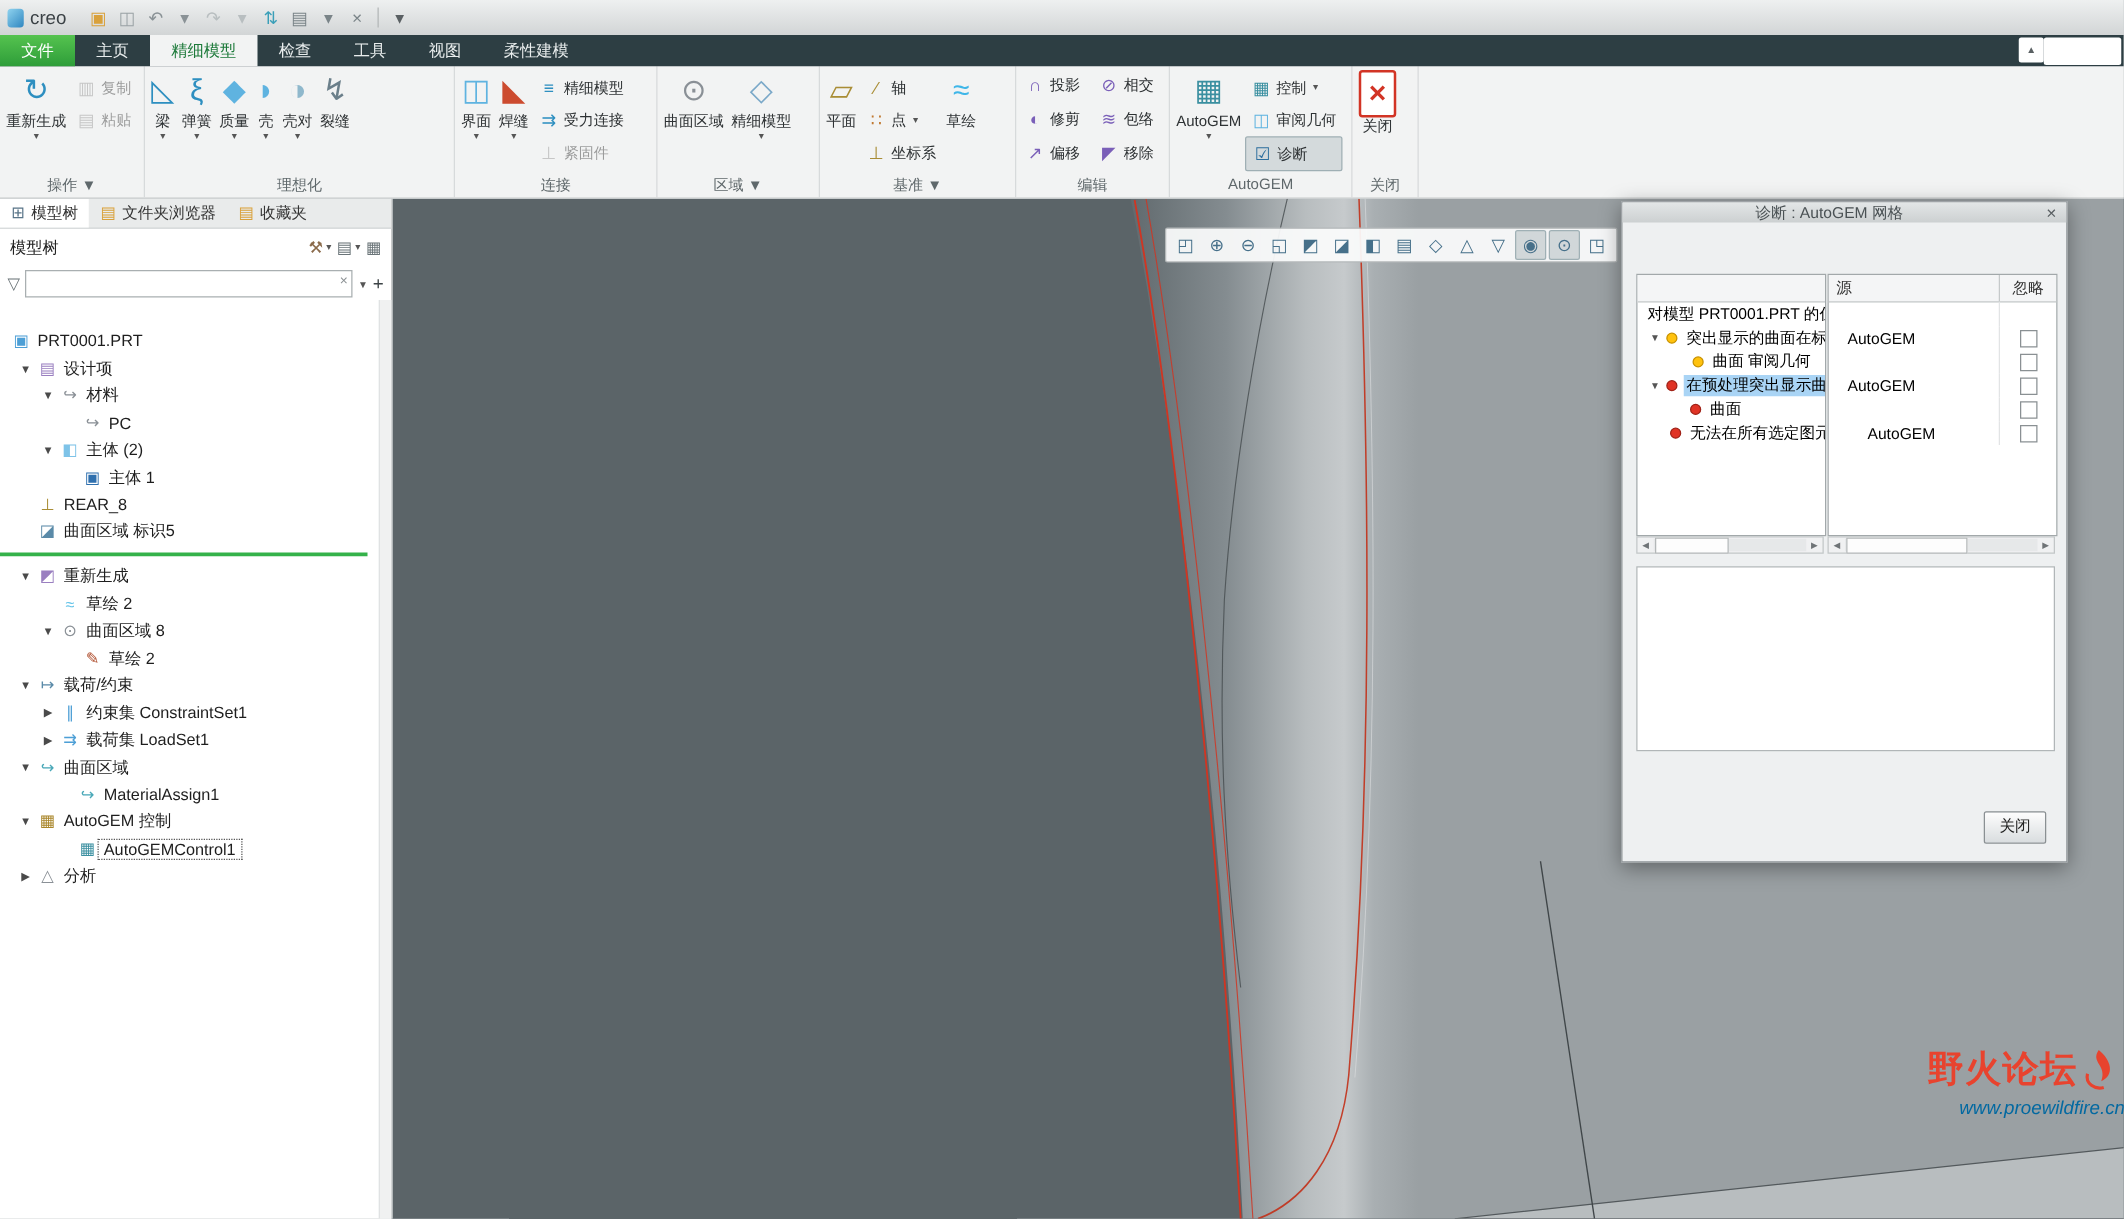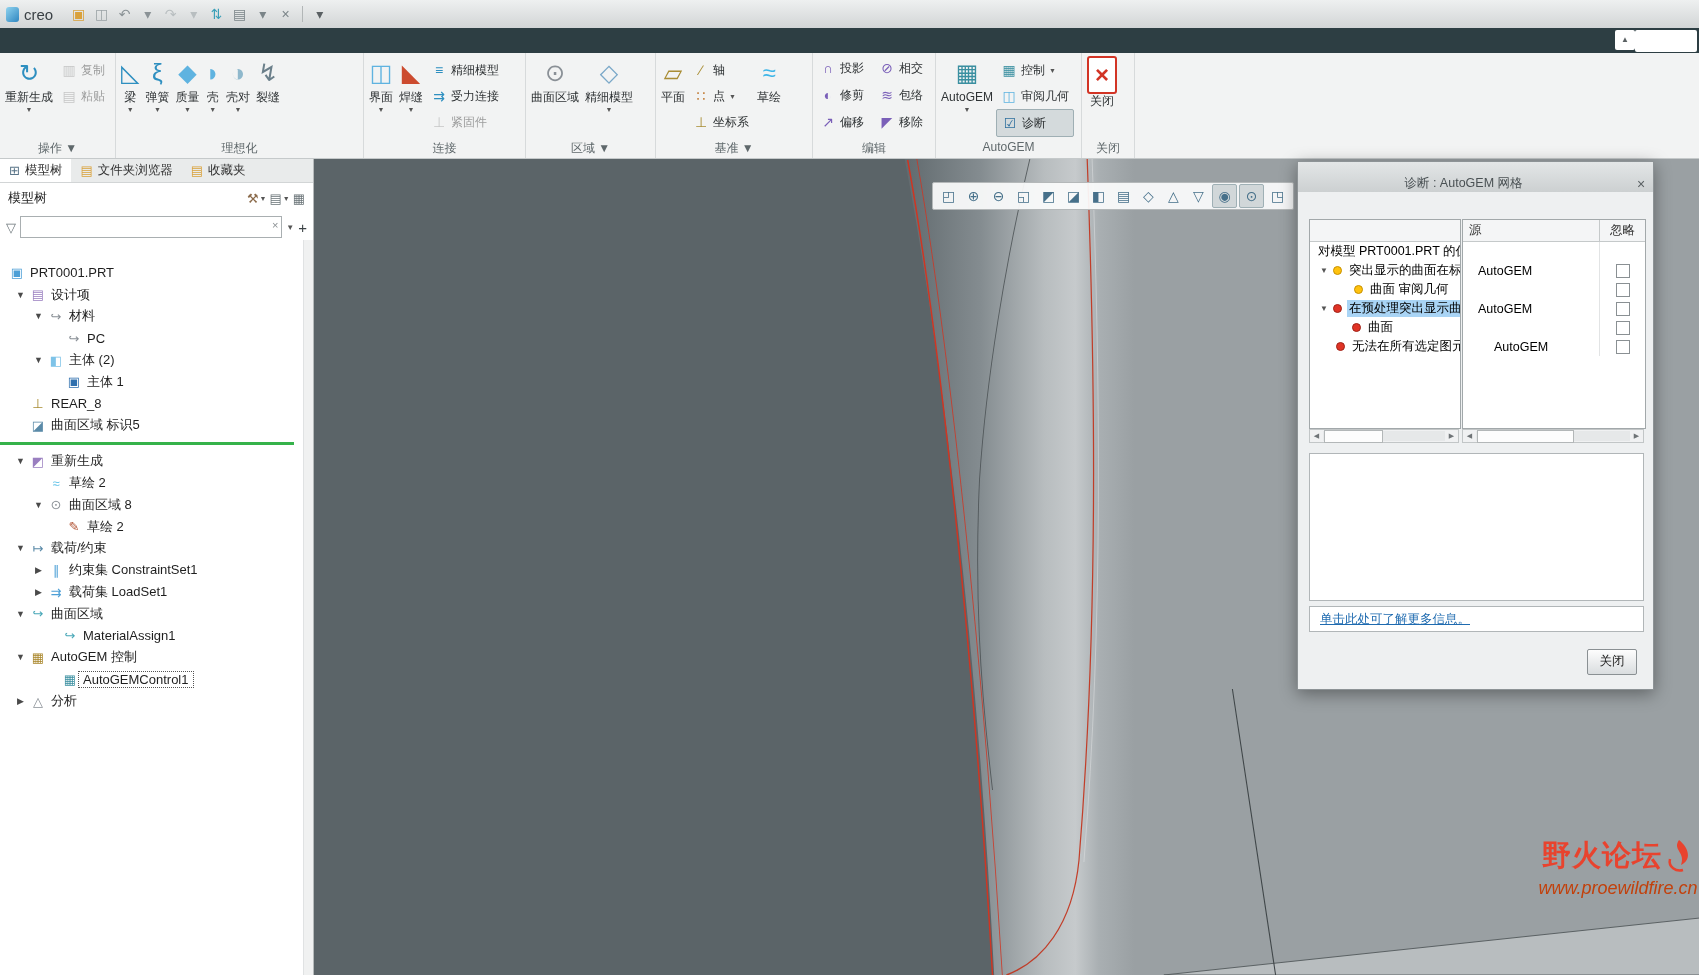--- a/index.html
+++ b/index.html
@@ -82,21 +82,21 @@
   #modelsvg{position:absolute;inset:0;}
   #vtoolbar{position:absolute;left:619px;top:24px;height:26px;display:flex;align-items:center;
        gap:2px;padding:0 4px;background:rgba(251,252,252,.93);border:1px solid #b4b8b9;
        border-radius:2px;}
   .vtool{width:23px;height:22px;display:flex;align-items:center;justify-content:center;
        font-size:14px;color:#46708a;}
   .vtool.pressed{background:#d1d7d9;border:1px solid #9fb0b5;border-radius:2px;}
   
   #dialog{position:absolute;left:1297px;top:161px;width:355px;height:527px;background:#eef0f1;
        border:1px solid #8d9396;box-shadow:0 4px 16px rgba(0,0,0,.38);z-index:40;font-size:12.5px;}
-  .dtitle{height:30px;background:linear-gradient(#e3e6e7,#ccd0d1);display:flex;align-items:flex-end;
+  .dtitle{height:16px;background:linear-gradient(#e3e6e7,#ccd0d1);display:flex;align-items:flex-start;
        font-size:12.5px;color:#4a5154;}
   .dtitle .t{flex:1;text-align:center;}
   .dclose{width:24px;text-align:center;font-size:14px;color:#5a6063;}
   .dmenu{height:27px;display:flex;gap:19px;padding:0 15px;align-items:center;color:#a4abad;}
   .dpane{position:absolute;background:#fff;border:1px solid #a2a8aa;overflow:hidden;}
   #dpl{left:11px;top:57px;width:150px;height:208px;}
   #dpr{left:164px;top:57px;width:182px;height:208px;}
   .dhead{height:21px;border-bottom:1px solid #c5c9ca;display:flex;align-items:center;
        background:#f4f5f6;color:#333;}
   .dhead .hsrc{flex:1;padding-left:6px;}
@@ -128,21 +128,21 @@
   #dlink{top:444px;height:26px;display:flex;align-items:center;padding:0 10px;}
   #dlink span{color:var(--link-blue,#1f6bb0);text-decoration:underline;}
   .dbtn{position:absolute;right:16px;top:487px;width:48px;height:24px;
        background:linear-gradient(#fdfdfd,#d9dddf);border:1px solid #8a9093;border-radius:2px;
        text-align:center;line-height:22px;color:#222;}
   
   #wm{position:absolute;left:1536px;top:836px;width:164px;z-index:10;text-align:center;}
   .wm-row{display:flex;align-items:center;justify-content:center;gap:2px;}
   .wm-title{font-size:29px;font-weight:bold;color:var(--watermark-red,#e8432e);
        letter-spacing:1px;}
-  .wm-url{font-size:18px;font-style:italic;color:#c2410c;margin-top:2px;}
+  .wm-url{font-size:15px;font-style:italic;color:#0369a1;margin-top:2px;text-align:right;}
 </style>
 </head>
 <body>
 
 <div id="qat">
   <span class="logo-cube"></span>
   <span class="logo-text">creo</span>
   <span style="display:flex;align-items:center;">
 
   <span class="qico">
@@ -175,20 +175,30 @@
       <span class="qico">
         <span class="gly gi-close-window" style="color: rgb(122, 132, 136);">×</span>
       </span>
     </span>
   <span class="qsep"></span>
   <span class="qico" style="color:#5a6063;">▾</span>
 </div>
 <div id="win-title">PRT0001 (活动的) - Creo Parametric 8.0</div>
 
 <div id="tabstrip">
+  <span style="display:flex;">
+
+  <div class="tab file"><span>文件</span></div>
+      <div class="tab"><span>主页</span></div>
+      <div class="tab active"><span>精细模型</span></div>
+      <div class="tab"><span>检查</span></div>
+      <div class="tab"><span>工具</span></div>
+      <div class="tab"><span>视图</span></div>
+      <div class="tab"><span>柔性建模</span></div>
+    </span>
   <div class="tab-collapse">▲</div>
   <input class="tab-search" value="" style="">
 </div>
 
 <div id="ribbon">
 
   <div class="rgroup" style="width:115px;">
     <div class="rcontent">
       <span style="display:flex;">
 
@@ -741,23 +751,20 @@
       <span class="a">▶</span>
   </div>
 
   <div class="dbox" id="ddetail">
 
   <div style="min-height:19px;"></div>
       <div style="min-height:19px;"></div>
       <div style="min-height:19px;"></div>
       <div style="min-height:19px;"></div>
     </div>
-  <div class="dbox" id="dlink">
-    <span>单击此处可了解更多信息。</span>
-  </div>
   <div class="dbtn">关闭</div>
 </div>
 
 <div id="wm">
   <div class="wm-row">
     <span class="wm-title">野火论坛</span>
     <svg width="30" height="34" viewBox="0 0 30 34">
       <path d="M15,1 C8,11 22,13 17,26 C28,21 25,9 15,1 Z" fill="#e8432e"></path>
       <path d="M6,20 C4,28 12,33 19,31" stroke="#e8432e" stroke-width="2.5" fill="none"></path>
     </svg>

